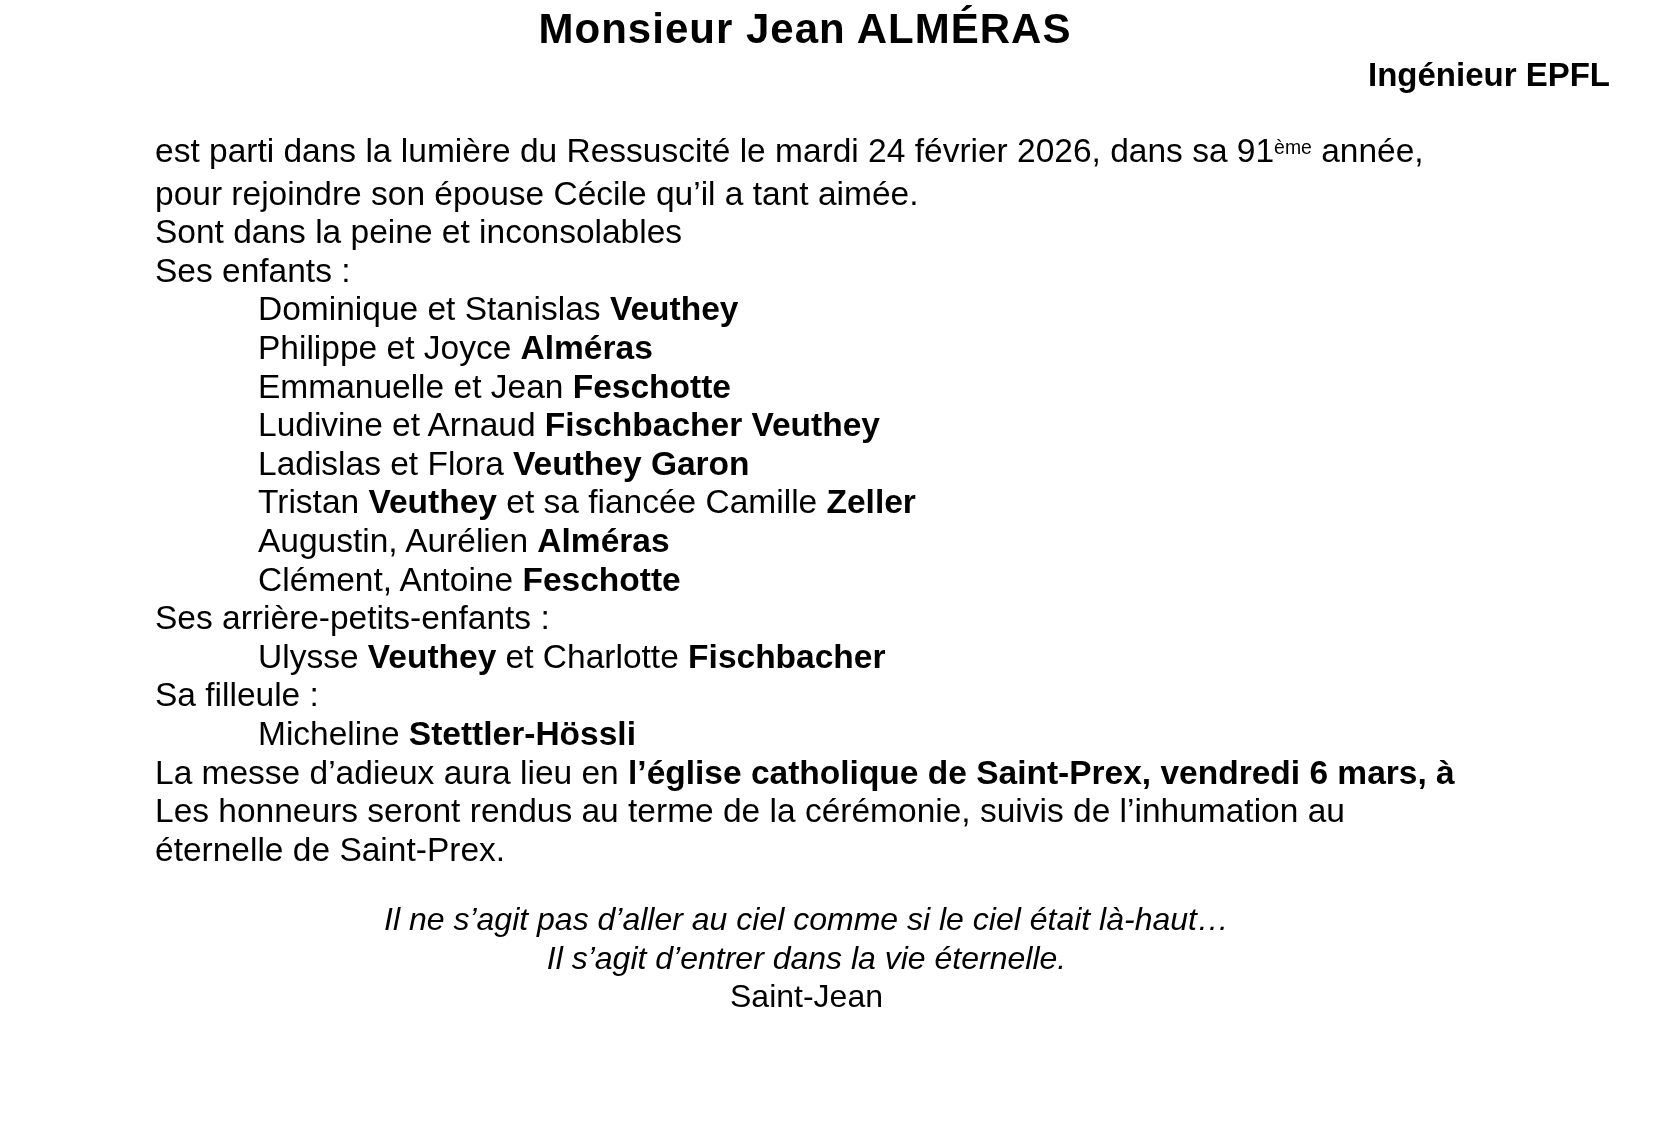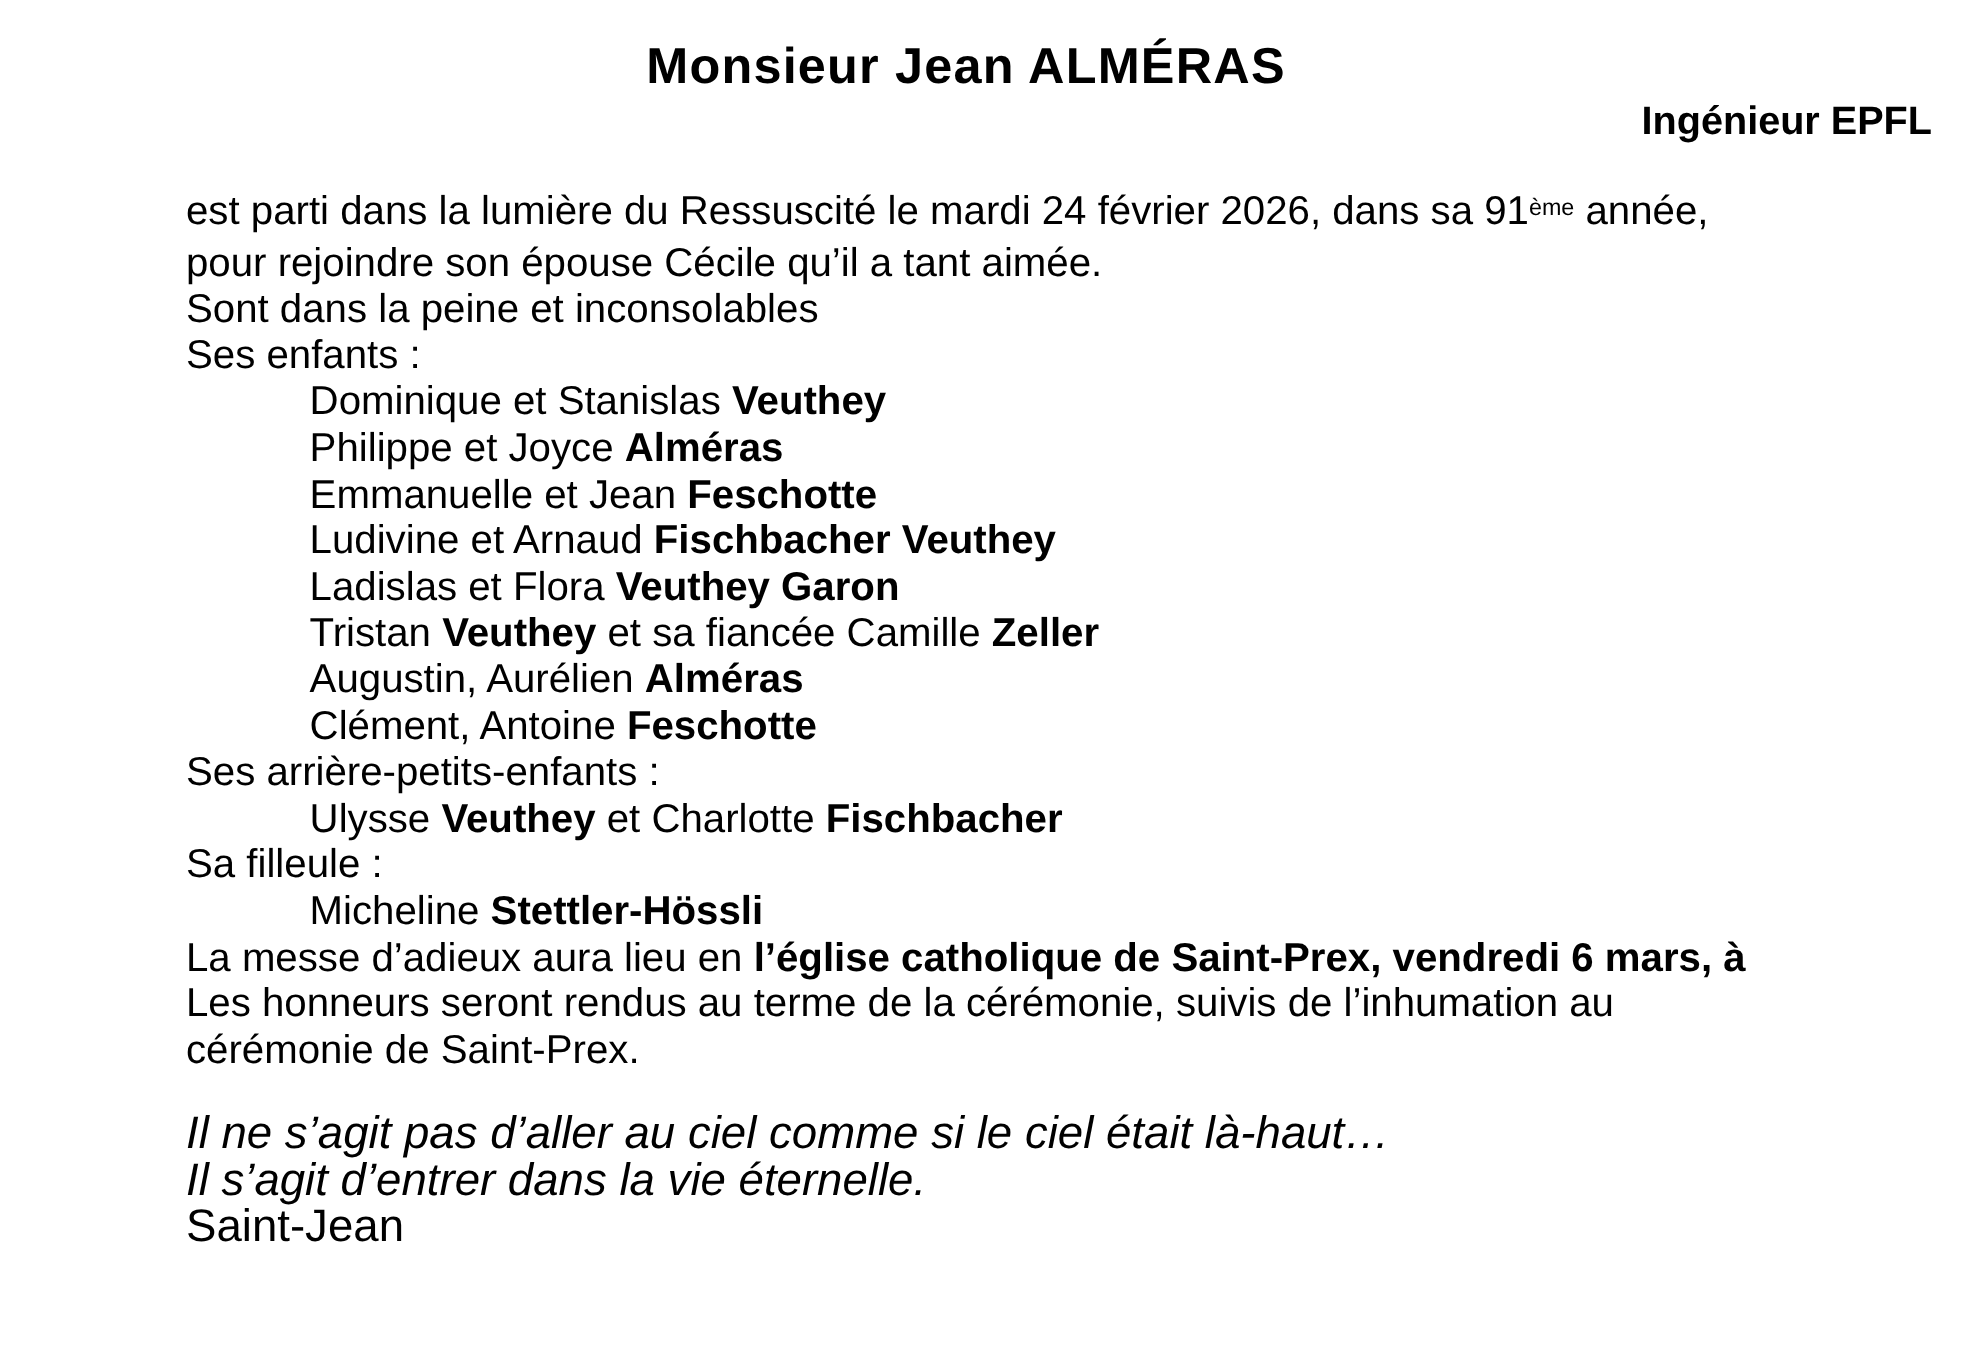--- a/index.html
+++ b/index.html
@@ -9,21 +9,21 @@
     background: #ffffff;
     color: #000000;
     font-family: "Liberation Sans", sans-serif;
     overflow: hidden;
   }
   .sheet { width: 1654px; height: 1128px; position: relative; }
 
   
   .header { width: 1610px; text-align: center; }
   .title {
-    padding-top: 30px;
+    padding-top: 4px;
     font-size: 42px;
     line-height: 50px;
     font-weight: bold;
     letter-spacing: 1px;
   }
   .subtitle {
     font-size: 33px;
     line-height: 42px;
     font-weight: bold;
     text-align: right;
@@ -43,22 +43,22 @@
     font-size: 58%;
     position: relative;
     top: -0.42em;
     letter-spacing: 0;
   }
 
   
   .quote {
     margin: 31px 0 0 155px;
     width: 1303px;
-    text-align: left;
-    font-size: 38px;
+    text-align: center;
+    font-size: 32px;
     line-height: 38.6px;
   }
   .qline.italic { font-style: italic; }
 </style>
 </head>
 <body>
 
 <div class="sheet">
 
   <div class="header">
@@ -78,21 +78,21 @@
       <div class="line indent"><span class="">Ladislas et Flora </span><span class="b ">Veuthey Garon</span></div>
       <div class="line indent"><span class="">Tristan </span><span class="b ">Veuthey</span><span class=""> et sa fiancée Camille </span><span class="b ">Zeller</span></div>
       <div class="line indent"><span class="">Augustin, Aurélien </span><span class="b ">Alméras</span></div>
       <div class="line indent"><span class="">Clément, Antoine </span><span class="b ">Feschotte</span></div>
       <div class="line"><span class="">Ses arrière-petits-enfants :</span></div>
       <div class="line indent"><span class="">Ulysse </span><span class="b ">Veuthey</span><span class=""> et Charlotte </span><span class="b ">Fischbacher</span></div>
       <div class="line"><span class="">Sa filleule :</span></div>
       <div class="line indent"><span class="">Micheline </span><span class="b ">Stettler-Hössli</span></div>
       <div class="line"><span class="">La messe d’adieux aura lieu en </span><span class="b ">l’église catholique de Saint-Prex, vendredi 6 mars, à</span></div>
       <div class="line"><span class="">Les honneurs seront rendus au terme de la cérémonie, suivis de l’inhumation au</span></div>
-      <div class="line"><span class="">cérémonie de Saint-Prex.</span></div>
+      <div class="line"><span class="">éternelle de Saint-Prex.</span></div>
     </div>
 
   <div class="quote">
       <div class="qline italic">Il ne s’agit pas d’aller au ciel comme si le ciel était là-haut…</div>
       <div class="qline italic">Il s’agit d’entrer dans la vie éternelle.</div>
       <div class="qline">Saint-Jean</div>
     </div>
 
 </div>
 

